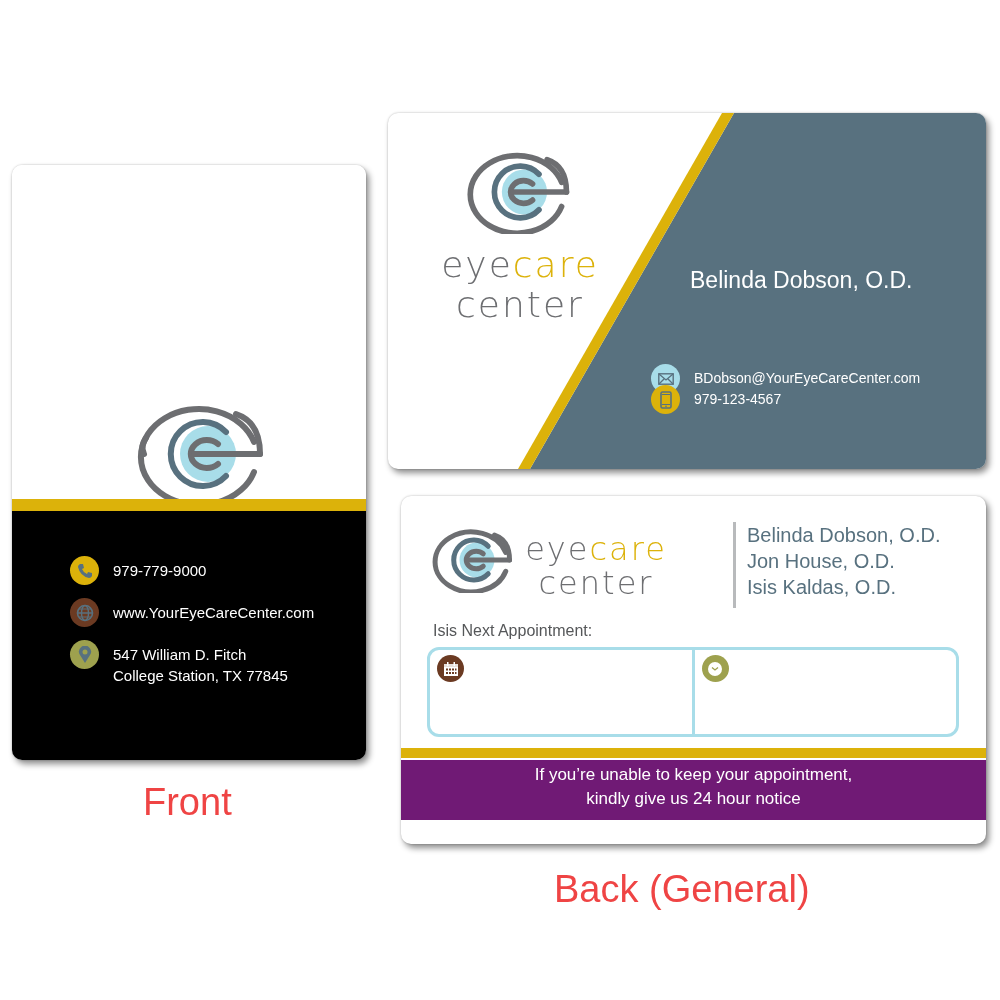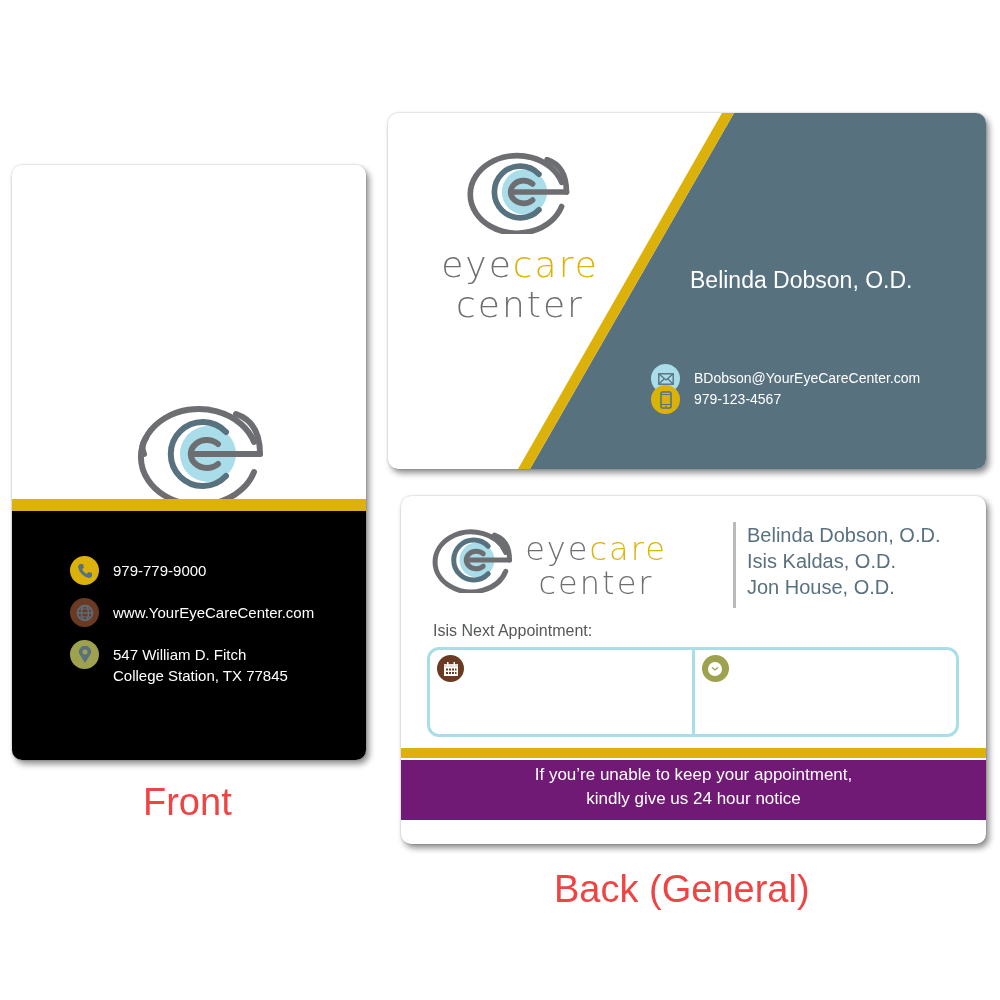--- a/index.html
+++ b/index.html
@@ -171,22 +171,22 @@
     <path d="M124 52 Q124 20 100 12" fill="none" stroke="#6d6e71" stroke-width="8" stroke-linecap="round"></path>
   </svg>
 
   <div class="logo-word">
     <span class="eye">eye</span><span class="care">care</span>
     <span class="center">center</span>
   </div>
 
   <div class="doctors">
     <div>Belinda Dobson, O.D.</div>
+    <div>Jon House, O.D.</div>
     <div>Isis Kaldas, O.D.</div>
-    <div>Jon House, O.D.</div>
   </div>
 
   <div class="appt-label">Isis Next Appointment:</div>
 
   <div class="appt-box">
     <div class="cell">
       <span class="ic" style="background:#6b3a22;">
         <svg width="16" height="16" viewBox="0 0 16 16">
             <rect x="1" y="3" width="14" height="12" fill="#ffffff"></rect>
             <rect x="1" y="3" width="14" height="3" fill="#e8e0dc"></rect>

